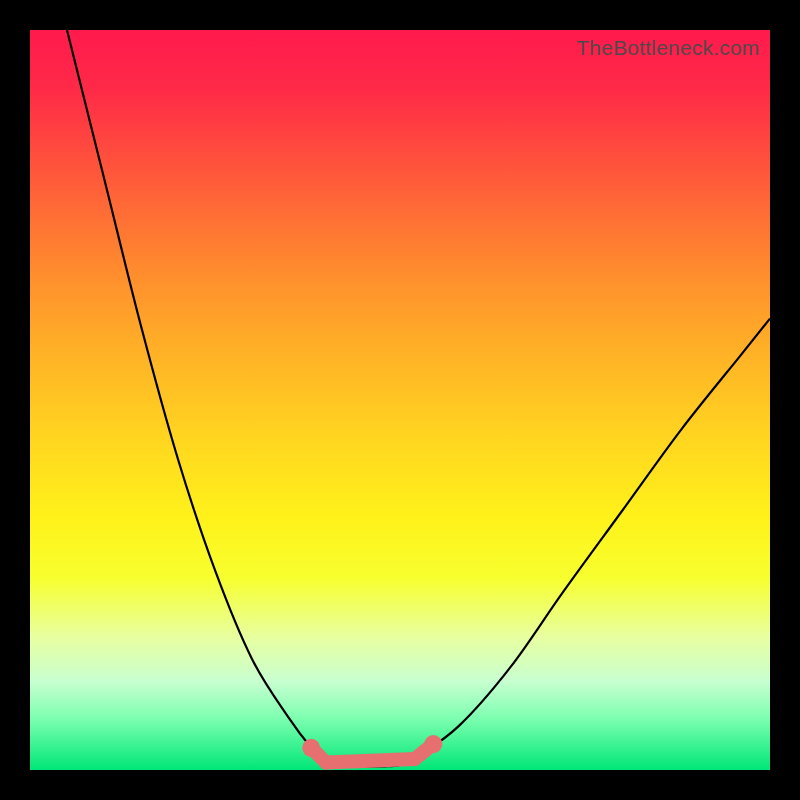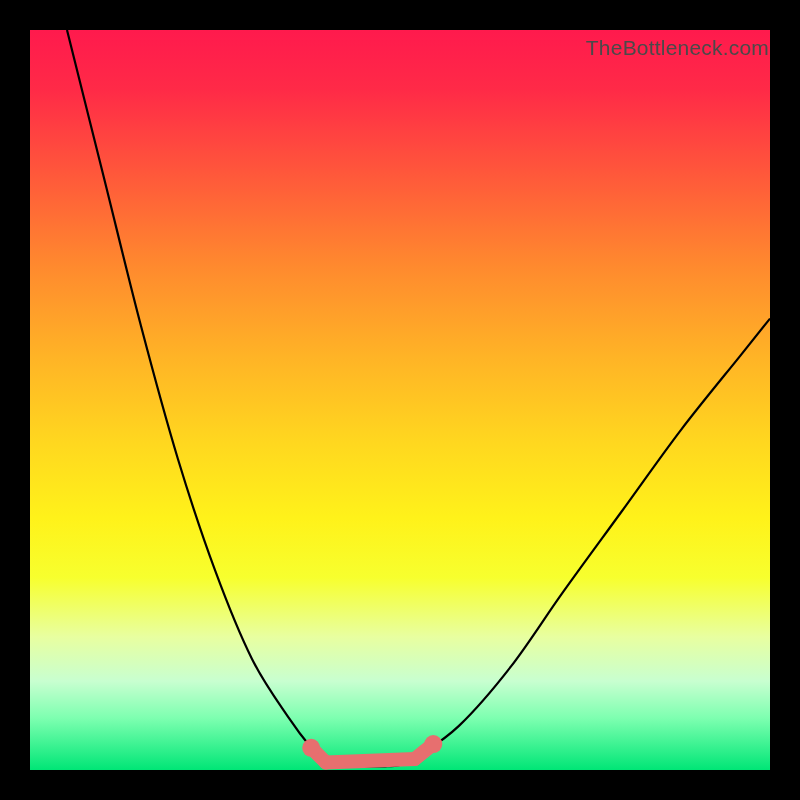--- a/index.html
+++ b/index.html
@@ -36,21 +36,21 @@
       #f7ff2e 74%,
       #e8ffa0 82%,
       #c8ffd0 88%,
       #7dffb0 93%,
       #00e676 100%
     );
   }
   .watermark {
     position: absolute;
     top: 6px;
-    right: 1px;
+    right: 10px;
     color: #4a4a4a;
     font-size: 21px;
     letter-spacing: 0.2px;
     font-weight: 400;
     user-select: none;
   }
   svg.curves {
     position: absolute;
     left: 0; top: 0;
     width: 740px;

